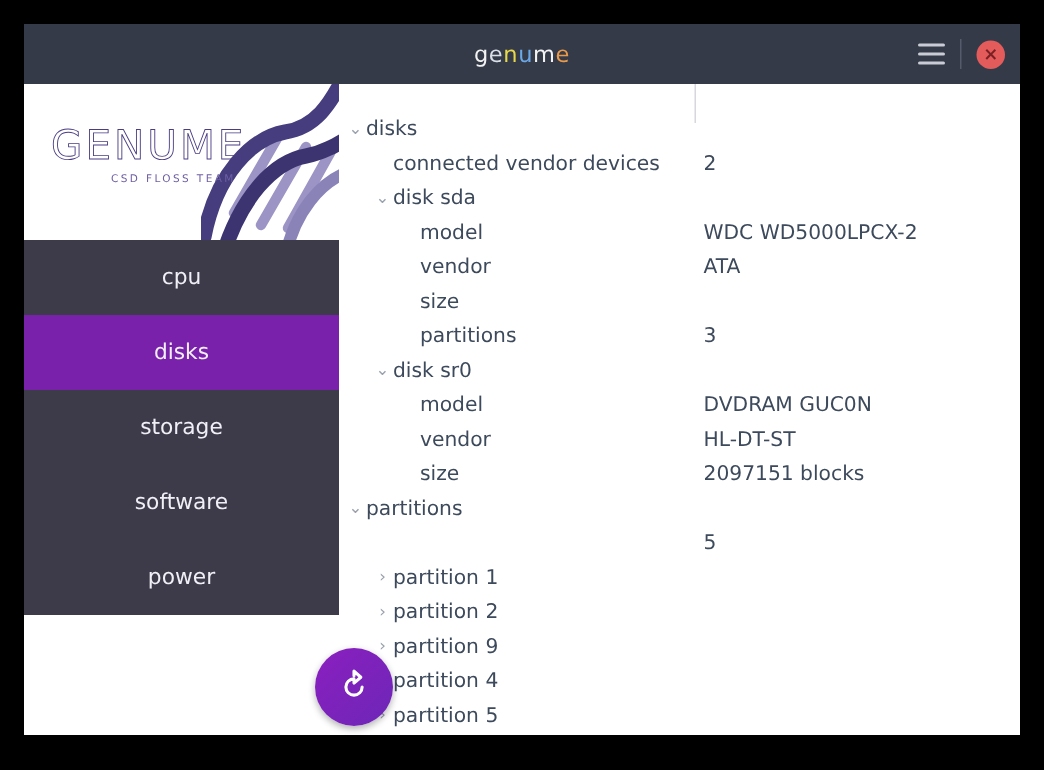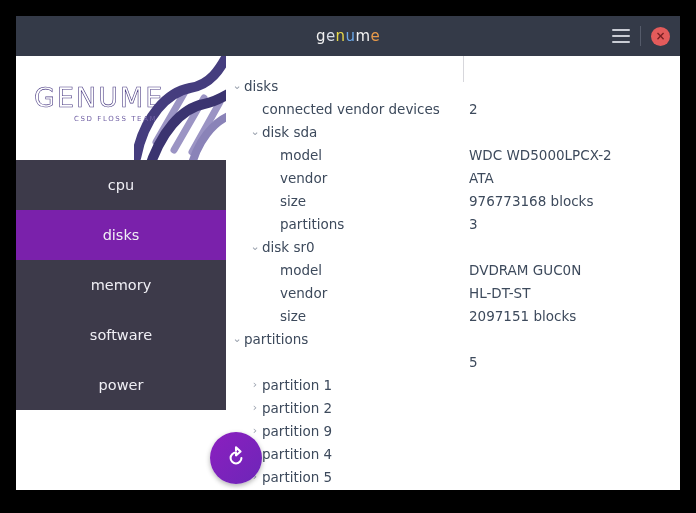--- a/index.html
+++ b/index.html
@@ -269,21 +269,21 @@
       </div>
 
       <div id="nav-list">
           <div class="nav-item">
             <span>cpu</span>
           </div>
           <div class="nav-item selected">
             <span>disks</span>
           </div>
           <div class="nav-item">
-            <span>memory</span>
+            <span>storage</span>
           </div>
           <div class="nav-item">
             <span>software</span>
           </div>
           <div class="nav-item">
             <span>power</span>
           </div>
         </div>
     </div>
 
@@ -309,21 +309,20 @@
             <span class="val">WDC WD5000LPCX-2</span>
           </div>
           <div class="row rowbox lvl2">
             <span class="twisty blank"></span>
             <span class="key">vendor</span>
             <span class="val">ATA</span>
           </div>
           <div class="row rowbox lvl2">
             <span class="twisty blank"></span>
             <span class="key">size</span>
-            <span class="val">976773168 blocks</span>
           </div>
           <div class="row rowbox lvl2">
             <span class="twisty blank"></span>
             <span class="key">partitions</span>
             <span class="val">3</span>
           </div>
           <div class="row rowbox lvl1">
             <span class="twisty">⌄</span>
             <span class="key">disk sr0</span>
           </div>

